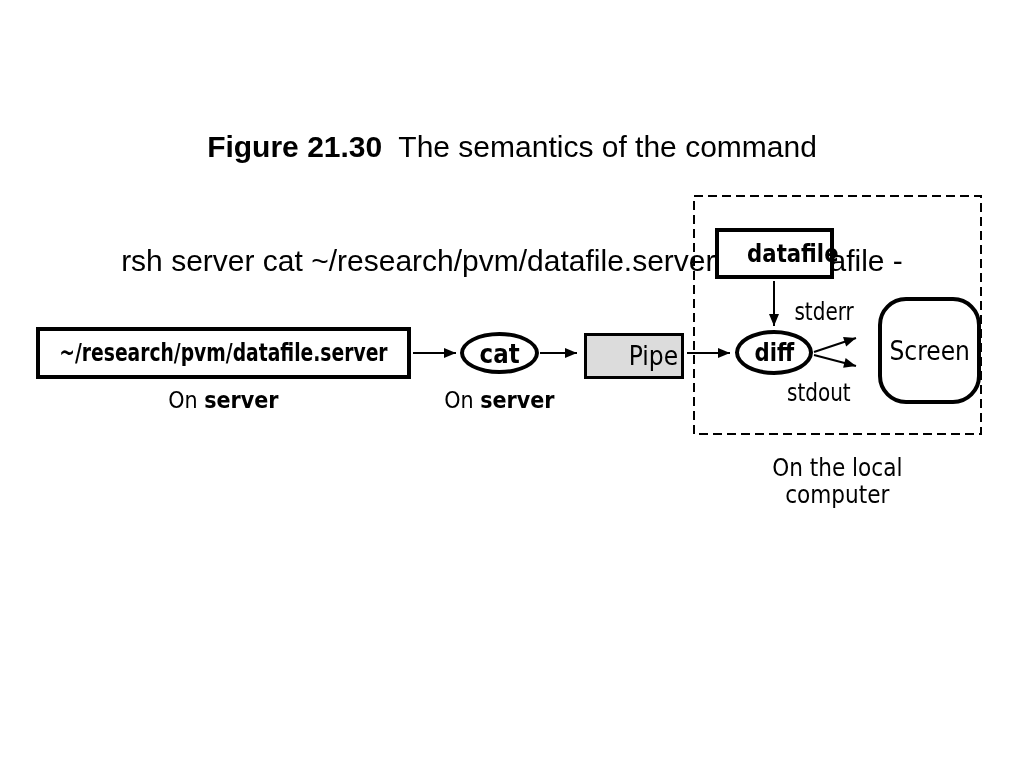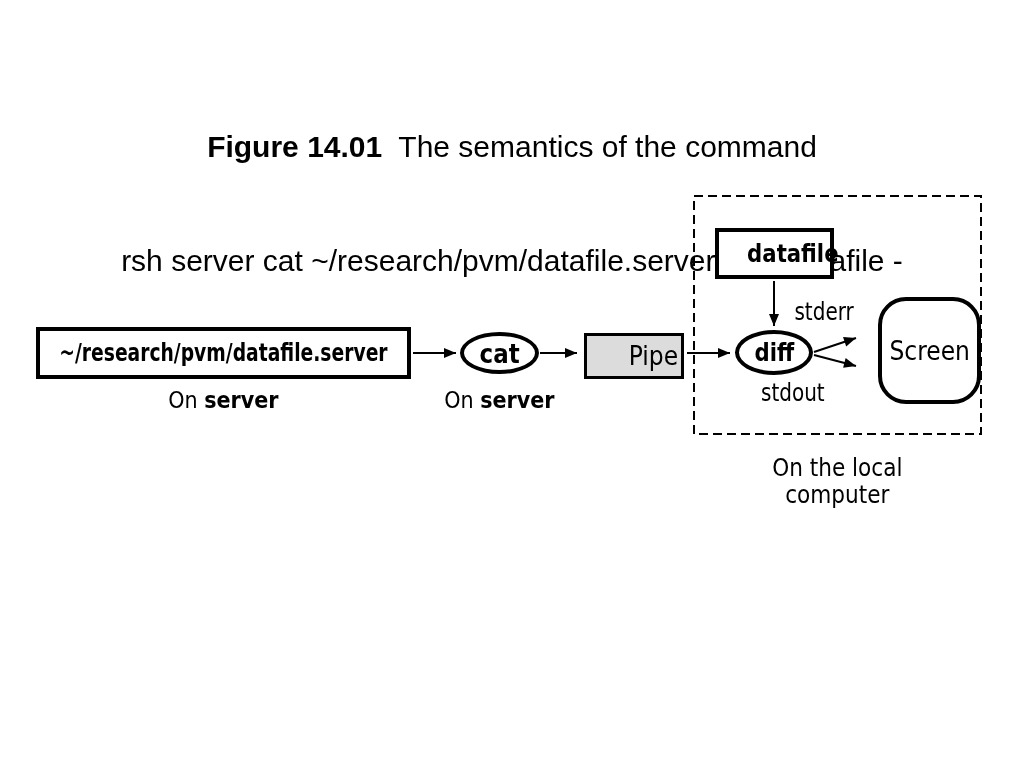--- a/index.html
+++ b/index.html
@@ -52,31 +52,31 @@
 
   
   .lbl {
     position: absolute;
     display: flex; align-items: center; justify-content: center;
     text-align: center;
   }
   .on-server-file { left: 123px; top: 386px; width: 200px; height: 27px; font-size: 23px; }
   .on-server-cat  { left: 399px; top: 386px; width: 200px; height: 27px; font-size: 23px; }
   .stderr-lbl { left: 754px; top: 298px; width: 140px; height: 27px; font-size: 25px; }
-  .stdout-lbl { left: 723px; top: 379px; width: 140px; height: 27px; font-size: 25px; }
+  .stdout-lbl { left: 749px; top: 379px; width: 140px; height: 27px; font-size: 25px; }
   .local-caption { left: 727px; top: 455px; width: 220px; font-size: 24px; line-height: 27px; }
   .pre { white-space: pre; }
 </style>
 </head>
 <body>
 
 <div class="stage">
 
   <div class="title">
-    <div><span class="fig">Figure 14.01</span><span>  The semantics of the command</span></div>
+    <div><span class="fig">Figure 21.30</span><span>  The semantics of the command</span></div>
     <div>rsh server cat ~/research/pvm/datafile.server | diff datafile -</div>
   </div>
 
   <svg class="connectors" viewBox="0 0 1024 768" aria-hidden="true">
     <defs>
       <marker id="ah" viewBox="0 0 14 12" refX="13" refY="6" markerWidth="14" markerHeight="12" orient="auto" markerUnits="userSpaceOnUse">
         <path class="ah" d="M1,1 L13,6 L1,11 z"></path>
       </marker>
     </defs>
     <rect x="694" y="196" width="287" height="238"></rect>

